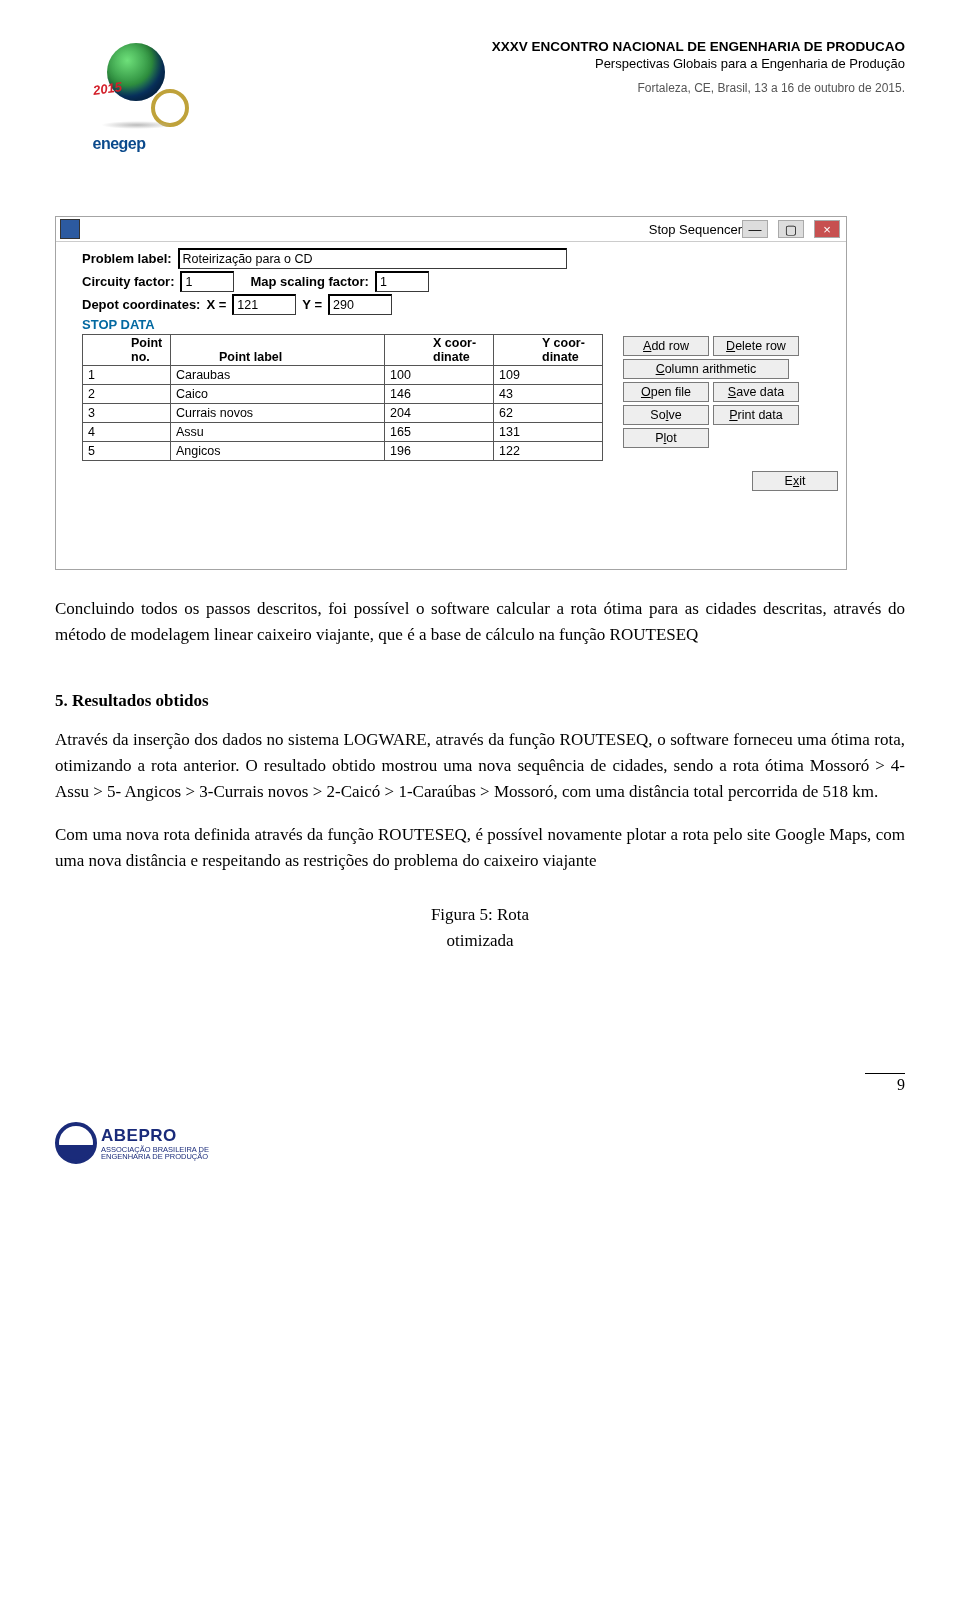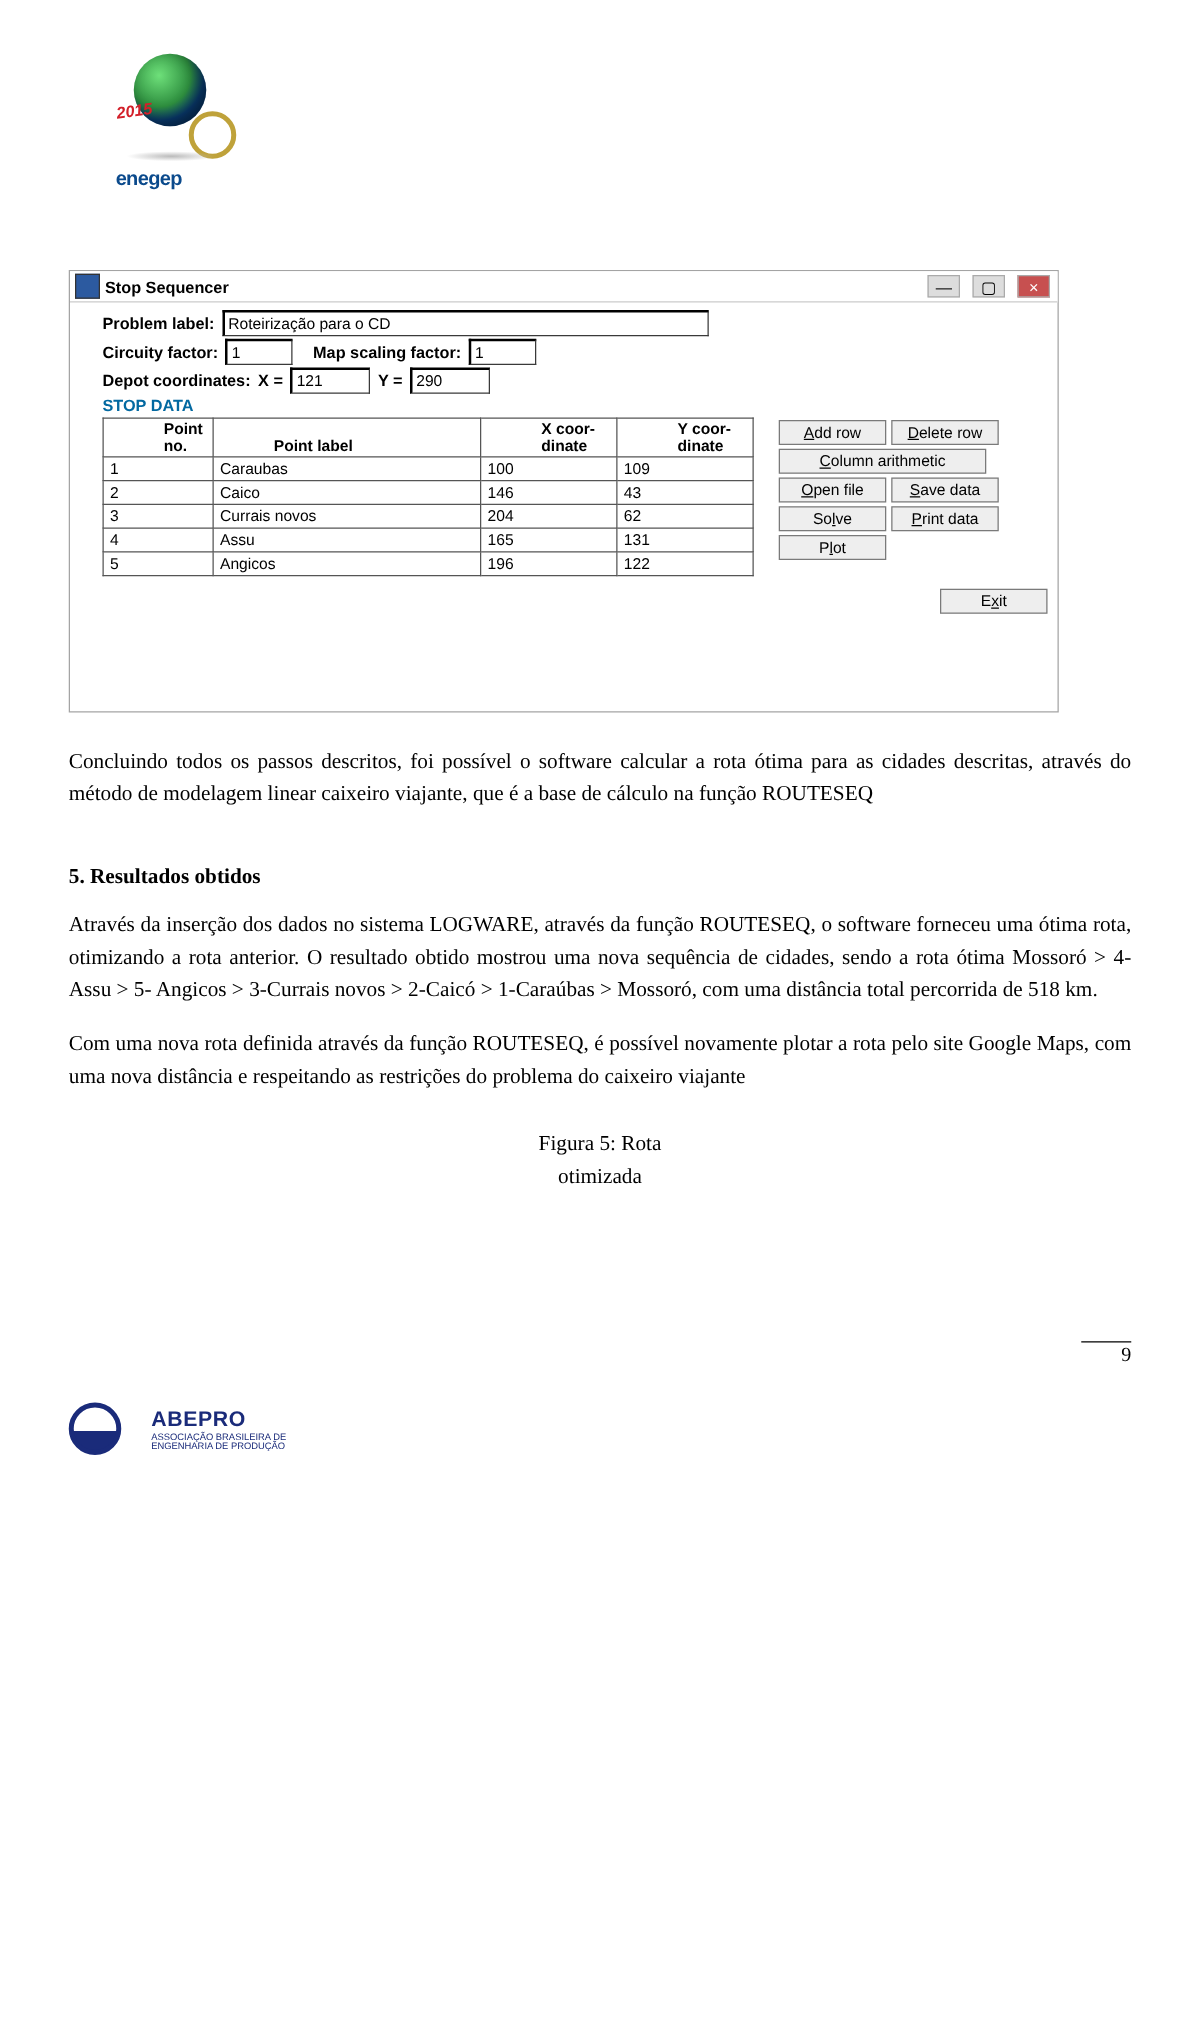--- a/index.html
+++ b/index.html
@@ -30,21 +30,21 @@
 
   .header-text { flex:1; text-align:right; font-family: Arial, sans-serif; }
   .ht-line1 { font-weight:bold; font-size:13.5px; margin-top:4px; }
   .ht-line2 { font-size:13px; margin-top:2px; }
   .ht-line3 { font-size:12px; color:#555; margin-top:10px; }
 
   
   .shot { margin:95px 0 5px 0; border:1px solid #a4a4a4; width:790px; font-family:Tahoma,Arial,sans-serif; }
   .titlebar{display:flex;align-items:center;height:24px;background:#fff;border-bottom:1px solid #ccc;font-size:13px;}
   .titlebar .ico{width:18px;height:18px;margin:0 4px;background:#2c5aa0;display:inline-block;border:1px solid #333;}
-  .titlebar .ttl{flex:1;text-align:left;font-weight:700;}
+  .titlebar .ttl{flex:1;text-align:right;font-weight:400;}
   .titlebar .wbtns{display:flex;gap:10px;padding-right:6px;font-size:13px;}
   .wb{width:24px;height:16px;display:flex;align-items:center;justify-content:center;background:#ddd;border:1px solid #aaa;font-family:Arial;}
   .wb.x{background:#c75050;color:#fff;}
 
   .form-area{padding:4px 6px;font-size:13px;color:#000;margin-left:20px;}
   .form-row{display:flex;align-items:center;gap:6px;margin:2px 0;}
   .lbl{font-weight:bold;}
   .fld{border:1px solid #3a3a3a;border-top:2px solid #000;border-left:2px solid #000;height:18px;padding:0 3px;font-size:12.5px;background:#fff;display:inline-flex;align-items:center;}
   .fld.w430{width:380px;} .fld.w55{width:55px;} .fld.w45{width:45px;}
   .stopdata{font-weight:bold;color:#0369a1;margin-top:2px;}
@@ -69,41 +69,46 @@
   
   .body-text p { font-size:17px; line-height:1.55; text-align:justify; margin:26px 0 0 0; }
   .body-text p.tight { margin-top:16px; }
   .body-text h3 { font-size:17px; font-weight:bold; margin:42px 0 0 0; }
   .fig-title{ text-align:center; font-size:17px; margin-top:28px; line-height:1.5; }
 
   
   .pgnum-wrap{ border-top:1px solid #000; width:40px; margin:120px 0 0 auto; text-align:right; font-size:16px; padding-top:2px;}
 
   
-  .footer{display:flex;align-items:center;gap:24px;padding:8px 55px 30px;}
+  .footer{display:flex;align-items:center;gap:4px;padding:8px 55px 30px;}
   .circ{width:34px;height:34px;border:4px solid #1a2b7a;border-radius:50%;background:linear-gradient(#fff 55%,#1a2b7a 55%);position:relative;}
   .foot-txt{font-family:Arial,sans-serif;}
   .foot-txt .f1{font-weight:800;font-size:17px;color:#1a2b7a;letter-spacing:0.5px;}
   .foot-txt .f2{font-size:7.5px;color:#1a2b7a;line-height:1.05;}
 </style>
 </head>
 <body>
 
 <div class="page">
 
   <div class="header-row">
     <div class="logo-left">
       <div class="logo-stack">
         <div class="globe"></div>
         <div class="brand-ring"></div>
         <div class="year-badge">2015</div>
         <div class="brand">enegep</div>
         <div class="logo-shadow"></div>
       </div>
     </div>
+    <div class="header-text">
+      <div class="ht-line1">XXXV ENCONTRO NACIONAL DE ENGENHARIA DE PRODUCAO</div>
+      <div class="ht-line2">Perspectivas Globais para a Engenharia de Produção</div>
+      <div class="ht-line3">Fortaleza, CE, Brasil, 13 a 16 de outubro de 2015.</div>
+    </div>
   </div>
 
   <div class="shot">
     <div class="titlebar">
       <span class="ico"></span>
       <span class="ttl">Stop Sequencer</span>
       <div class="wbtns">
         <span class="wb">—</span>
         <span class="wb">▢</span>
         <span class="wb x">×</span>

